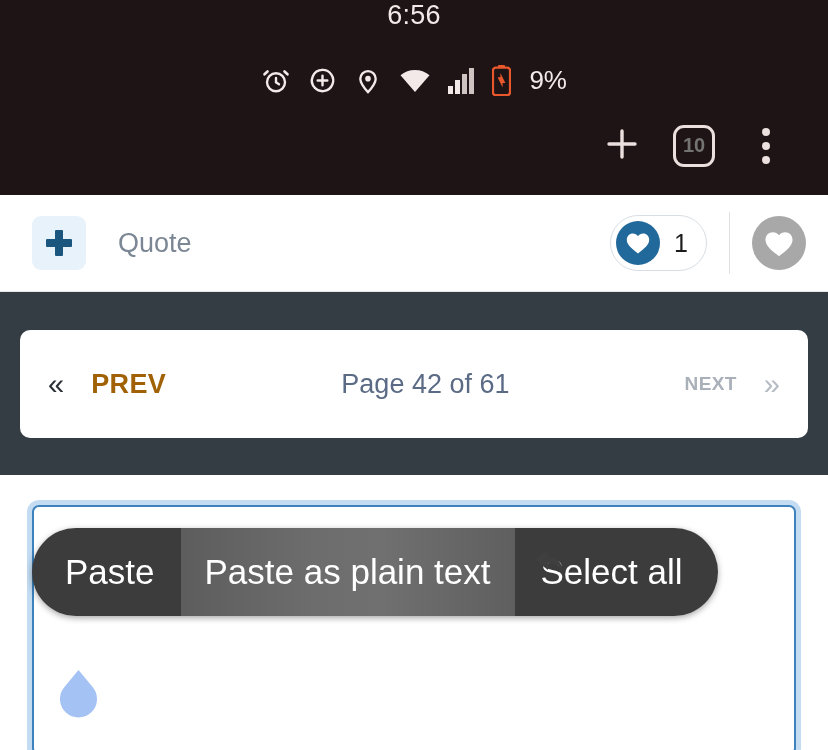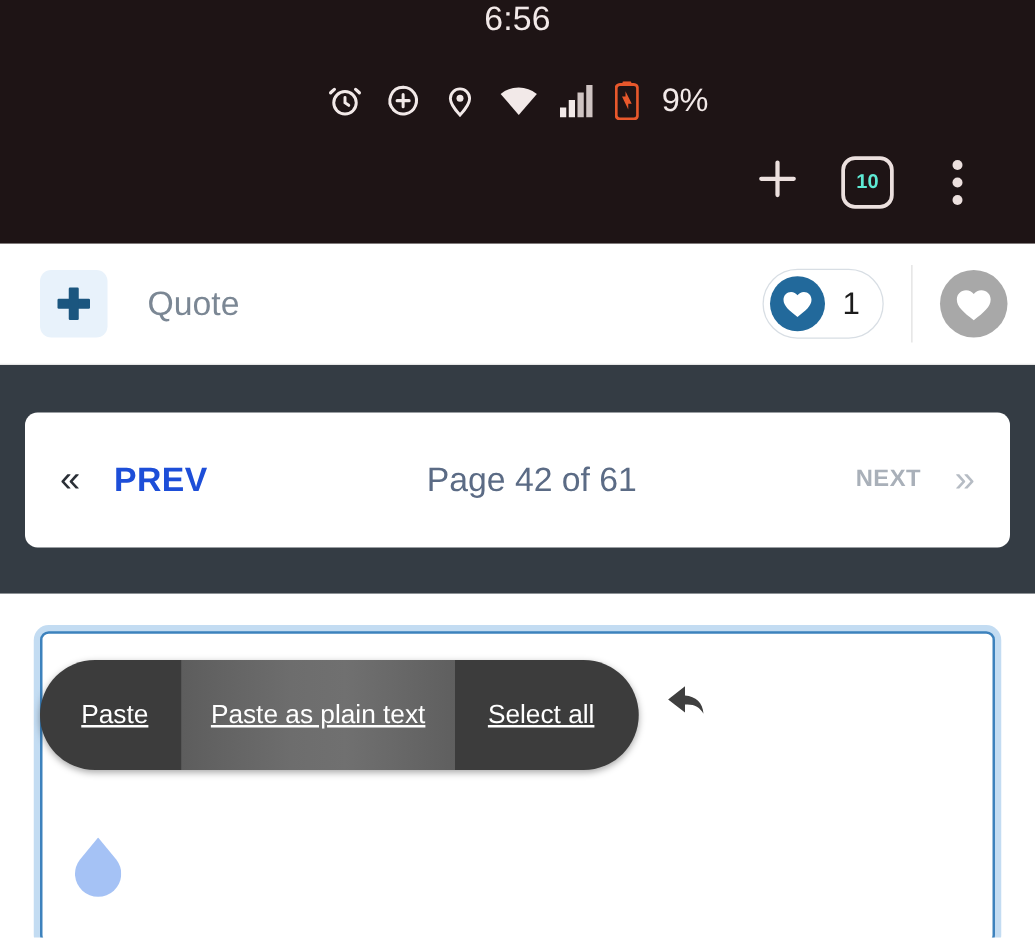--- a/index.html
+++ b/index.html
@@ -98,22 +98,22 @@
     align-items: center;
     justify-content: center;
   }
   .tabcount-box {
     width: 42px; height: 42px;
     border: 3.5px solid #ece0de;
     border-radius: 11px;
     display: flex;
     align-items: center;
     justify-content: center;
-    color: #5eead4;
-    font-size: 16px;
+    color: #737373;
+    font-size: 20px;
     font-weight: bold;
     box-sizing: border-box;
   }
   .kebab { display: flex; flex-direction: column; gap: 6px; }
   .kebab i {
     display: block;
     width: 8px; height: 8px;
     background: #ece0de;
     border-radius: 50%;
   }
@@ -218,21 +218,21 @@
   .pg-chevron {
     font-size: 29px;
     color: #2a2f36;
     line-height: 1;
   }
   .pg-chevron.dim { color: #b6bcc4; }
   .pg-prev-label {
     margin-left: 27px;
     font-size: 27px;
     font-weight: bold;
-    color: #1d4ed8;
+    color: #a16207;
     letter-spacing: 0.4px;
   }
   .pg-next-label {
     margin-right: 27px;
     font-size: 19px;
     font-weight: bold;
     color: #a9b0b9;
     letter-spacing: 0.4px;
   }
   .pg-center {
@@ -289,23 +289,22 @@
     display: flex;
     align-items: stretch;
     overflow: hidden;
     box-shadow: 0 2px 6px rgba(0,0,0,0.35);
   }
   .ctx-item {
     display: flex;
     align-items: center;
     justify-content: center;
     color: #ffffff;
-    font-size: 21px;
+    font-size: 35px;
     white-space: nowrap;
-    text-decoration: underline;
   }
   .ctx-item.first { padding: 0 26px 0 33px; }
   .ctx-item.mid {
     padding: 0 24px;
     background: linear-gradient(to right, #5d5d5d 0%, #6d6d6d 40%, #707070 60%, #5f5f5f 100%);
   }
   .ctx-item.last { padding: 0 35px 0 26px; }
 
   .undo-icon {
     position: absolute;

